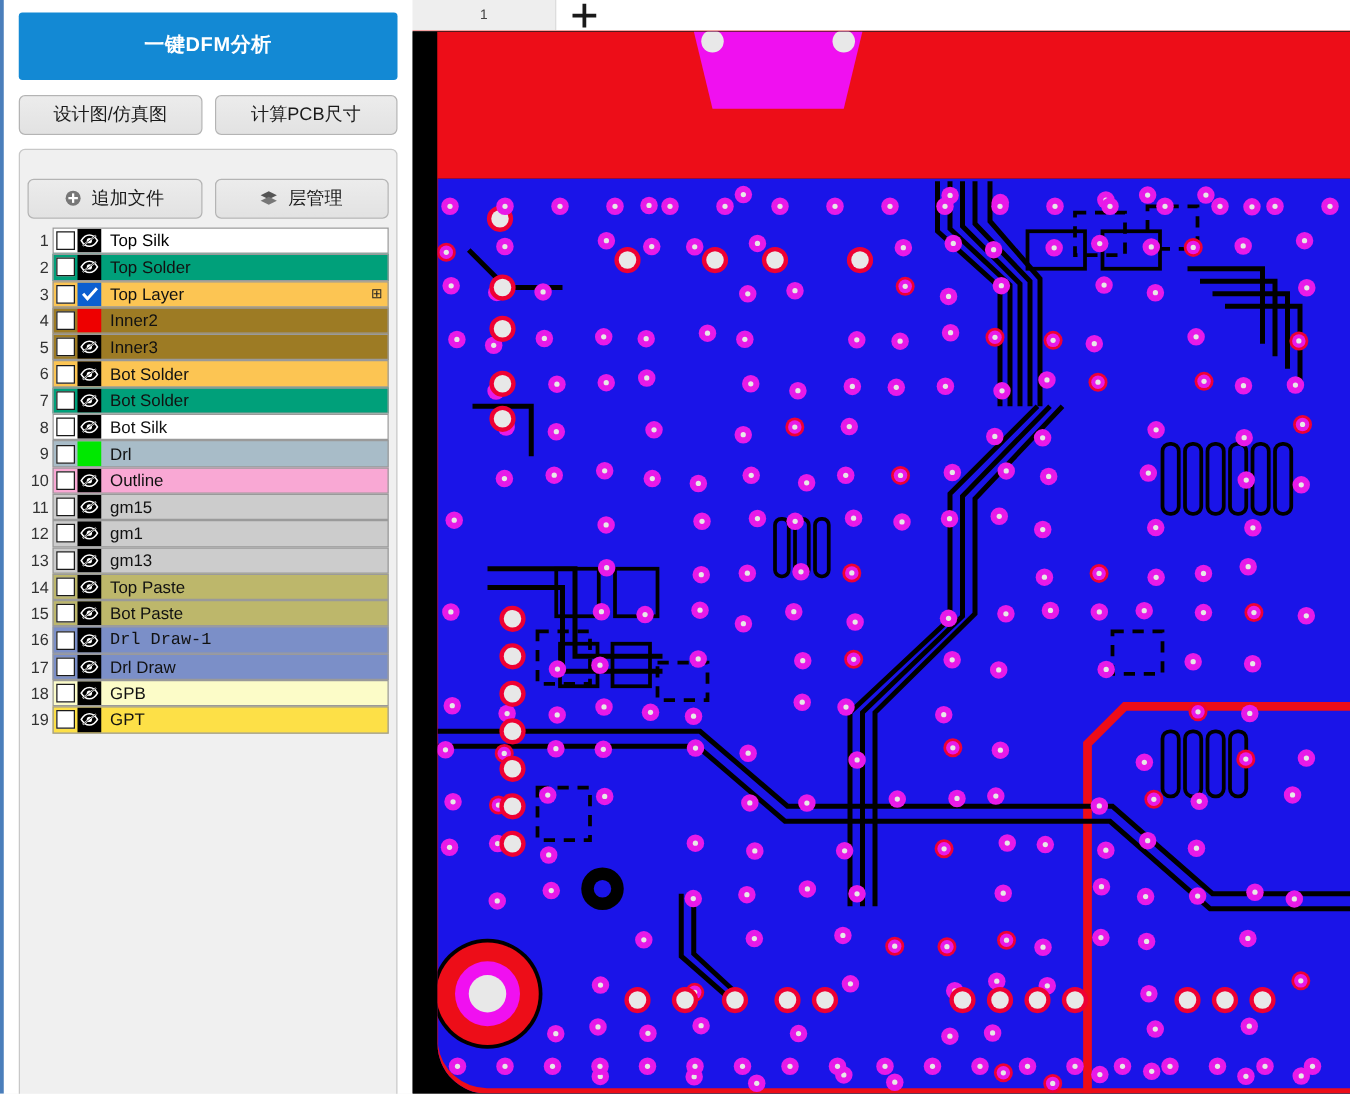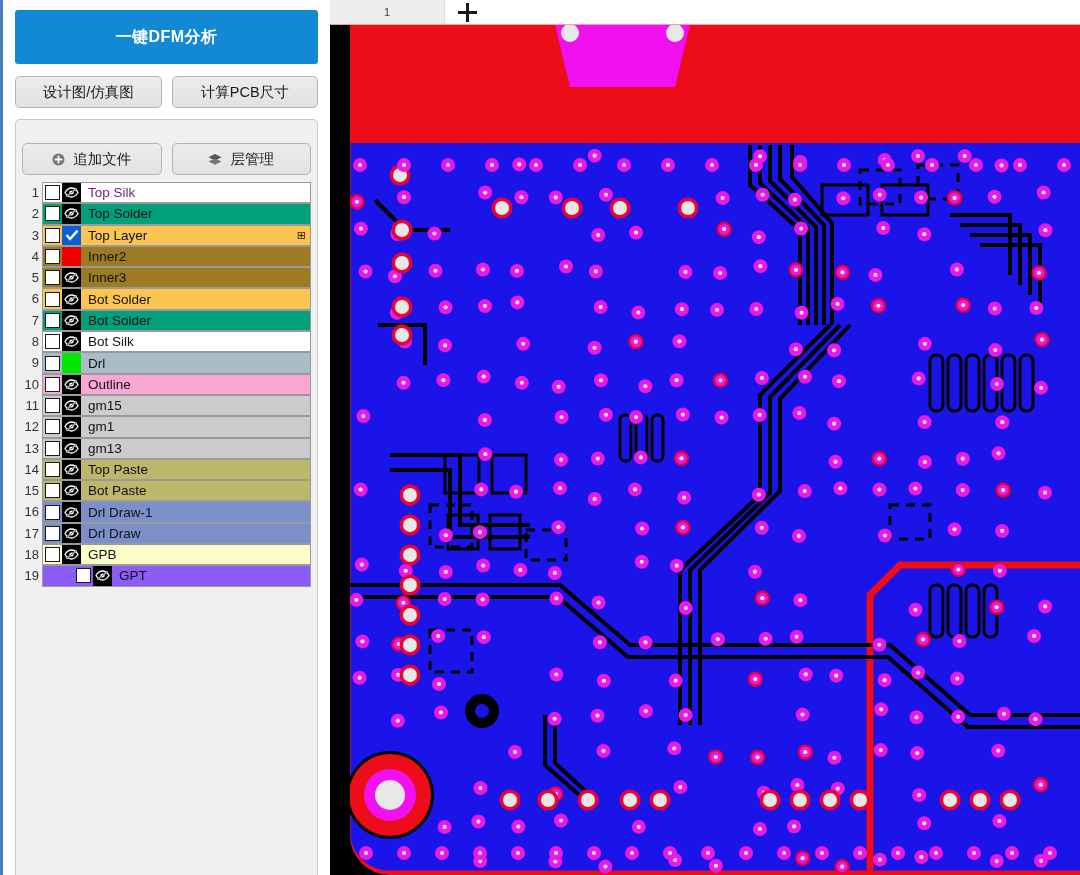--- a/index.html
+++ b/index.html
@@ -247,21 +247,21 @@
             <div class="lr-body" style="background: rgb(255, 255, 255);">
               <div class="lr-check"></div>
               <div class="lr-vis">
                 <svg class="eye-slash" width="15" height="11" viewBox="0 0 15 11">
                   <path d="M1 5.5C3 2 5.2 1 7.5 1s4.5 1 6.5 4.5c-2 3.5-4.2 4.5-6.5 4.5S3 9 1 5.5Z" fill="none" stroke="#ffffff" stroke-width="1.3"></path>
                   <circle cx="7.5" cy="5.5" r="2.1" fill="#ffffff"></circle>
                   <line x1="2.2" y1="9.6" x2="12.8" y2="1.4" stroke="#ffffff" stroke-width="1.5"></line>
                   <line x1="2.2" y1="9.6" x2="12.8" y2="1.4" stroke="#000000" stroke-width="0.6"></line>
                 </svg>
               </div>
-              <div class="lr-name" style="color: #701a75;">Top Silk</div>
+              <div class="lr-name" style="color: #000000;">Top Silk</div>
               <div class="lr-extra"></div>
             </div>
           </div>
           <div class="layer-row">
             <div class="lr-index">2</div>
             <div class="lr-body" style="background: rgb(0, 160, 122);">
               <div class="lr-check"></div>
               <div class="lr-vis">
                 <svg class="eye-slash" width="15" height="11" viewBox="0 0 15 11">
                   <path d="M1 5.5C3 2 5.2 1 7.5 1s4.5 1 6.5 4.5c-2 3.5-4.2 4.5-6.5 4.5S3 9 1 5.5Z" fill="none" stroke="#ffffff" stroke-width="1.3"></path>
@@ -464,21 +464,21 @@
                   <line x1="2.2" y1="9.6" x2="12.8" y2="1.4" stroke="#ffffff" stroke-width="1.5"></line>
                   <line x1="2.2" y1="9.6" x2="12.8" y2="1.4" stroke="#000000" stroke-width="0.6"></line>
                 </svg>
               </div>
               <div class="lr-name" style="color: rgb(17, 17, 17);">Bot Paste</div>
               <div class="lr-extra"></div>
             </div>
           </div>
           <div class="layer-row">
             <div class="lr-index">16</div>
-            <div class="lr-body" style="background: rgb(123, 143, 200);">
+            <div class="lr-body" style="background: rgb(123, 143, 200); font-family: Liberation Mono, monospace;">
               <div class="lr-check"></div>
               <div class="lr-vis">
                 <svg class="eye-slash" width="15" height="11" viewBox="0 0 15 11">
                   <path d="M1 5.5C3 2 5.2 1 7.5 1s4.5 1 6.5 4.5c-2 3.5-4.2 4.5-6.5 4.5S3 9 1 5.5Z" fill="none" stroke="#ffffff" stroke-width="1.3"></path>
                   <circle cx="7.5" cy="5.5" r="2.1" fill="#ffffff"></circle>
                   <line x1="2.2" y1="9.6" x2="12.8" y2="1.4" stroke="#ffffff" stroke-width="1.5"></line>
                   <line x1="2.2" y1="9.6" x2="12.8" y2="1.4" stroke="#000000" stroke-width="0.6"></line>
                 </svg>
               </div>
               <div class="lr-name" style="color: rgb(17, 17, 17);">Drl Draw-1</div>
@@ -512,21 +512,21 @@
                   <line x1="2.2" y1="9.6" x2="12.8" y2="1.4" stroke="#ffffff" stroke-width="1.5"></line>
                   <line x1="2.2" y1="9.6" x2="12.8" y2="1.4" stroke="#000000" stroke-width="0.6"></line>
                 </svg>
               </div>
               <div class="lr-name" style="color: rgb(17, 17, 17);">GPB</div>
               <div class="lr-extra"></div>
             </div>
           </div>
           <div class="layer-row">
             <div class="lr-index">19</div>
-            <div class="lr-body" style="background: #8b5cf6; padding-left: 31px;">
+            <div class="lr-body" style="background: #fde047;">
               <div class="lr-check"></div>
               <div class="lr-vis">
                 <svg class="eye-slash" width="15" height="11" viewBox="0 0 15 11">
                   <path d="M1 5.5C3 2 5.2 1 7.5 1s4.5 1 6.5 4.5c-2 3.5-4.2 4.5-6.5 4.5S3 9 1 5.5Z" fill="none" stroke="#ffffff" stroke-width="1.3"></path>
                   <circle cx="7.5" cy="5.5" r="2.1" fill="#ffffff"></circle>
                   <line x1="2.2" y1="9.6" x2="12.8" y2="1.4" stroke="#ffffff" stroke-width="1.5"></line>
                   <line x1="2.2" y1="9.6" x2="12.8" y2="1.4" stroke="#000000" stroke-width="0.6"></line>
                 </svg>
               </div>
               <div class="lr-name" style="color: rgb(17, 17, 17);">GPT</div>

